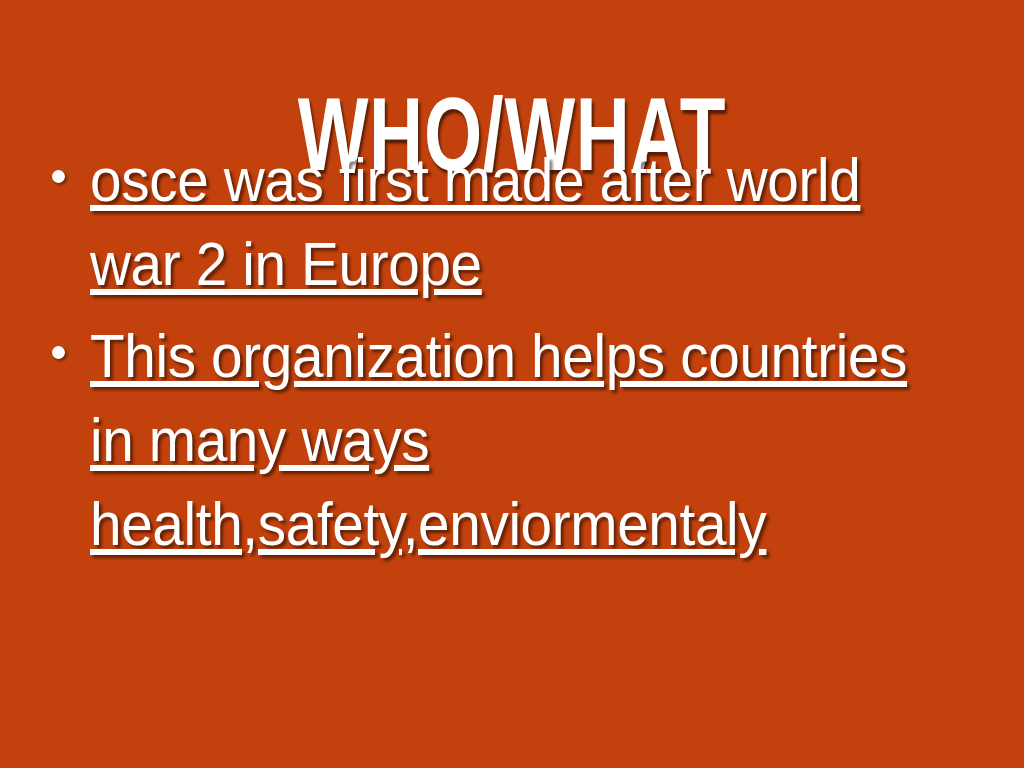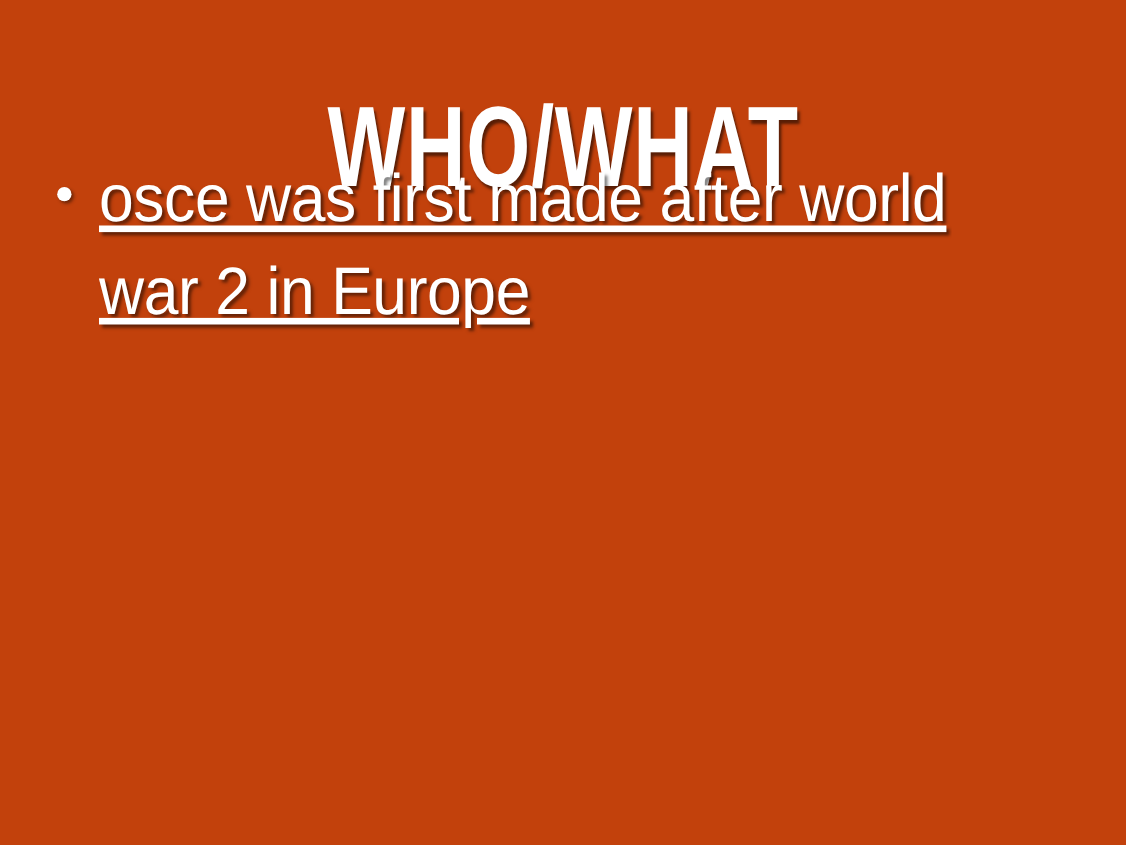--- a/index.html
+++ b/index.html
@@ -97,16 +97,20 @@
   <h1 id="slide-title">WHO/WHAT</h1>
 
   <ul id="bullet-list">
 
     <li class="bullet-item">
       <span class="bullet-dot"></span>
       <span class="bullet-text">osce was first made after world war 2 in Europe</span>
     </li>
 
 
+    <li class="bullet-item">
+      <span class="bullet-dot"></span>
+      <span class="bullet-text">This organization helps countries in many ways health,safety,enviormentaly</span>
+    </li>
 
   </ul>
 
 </div>
 
 </body></html>

